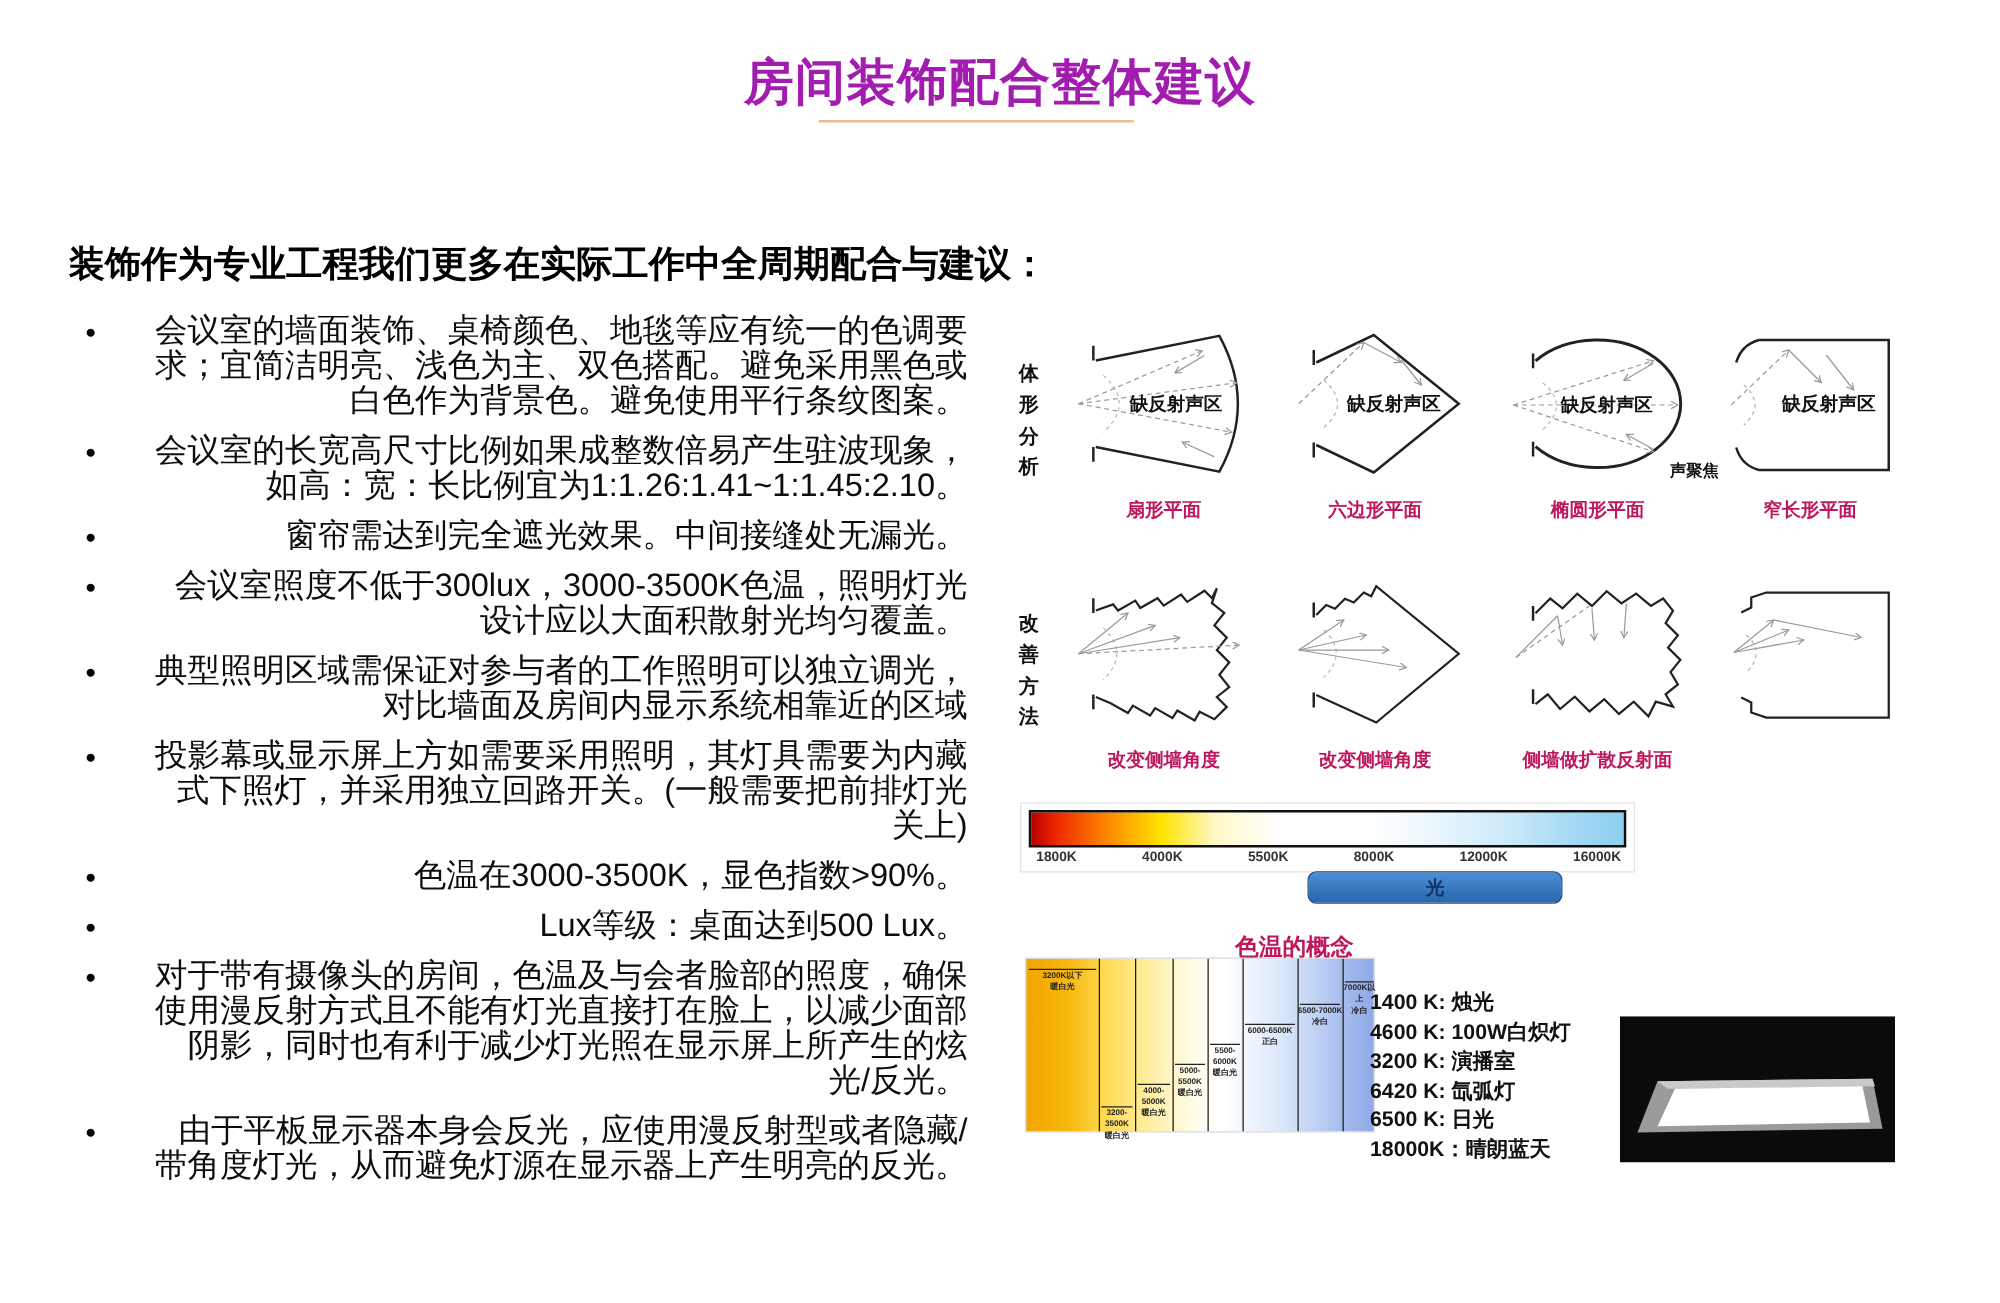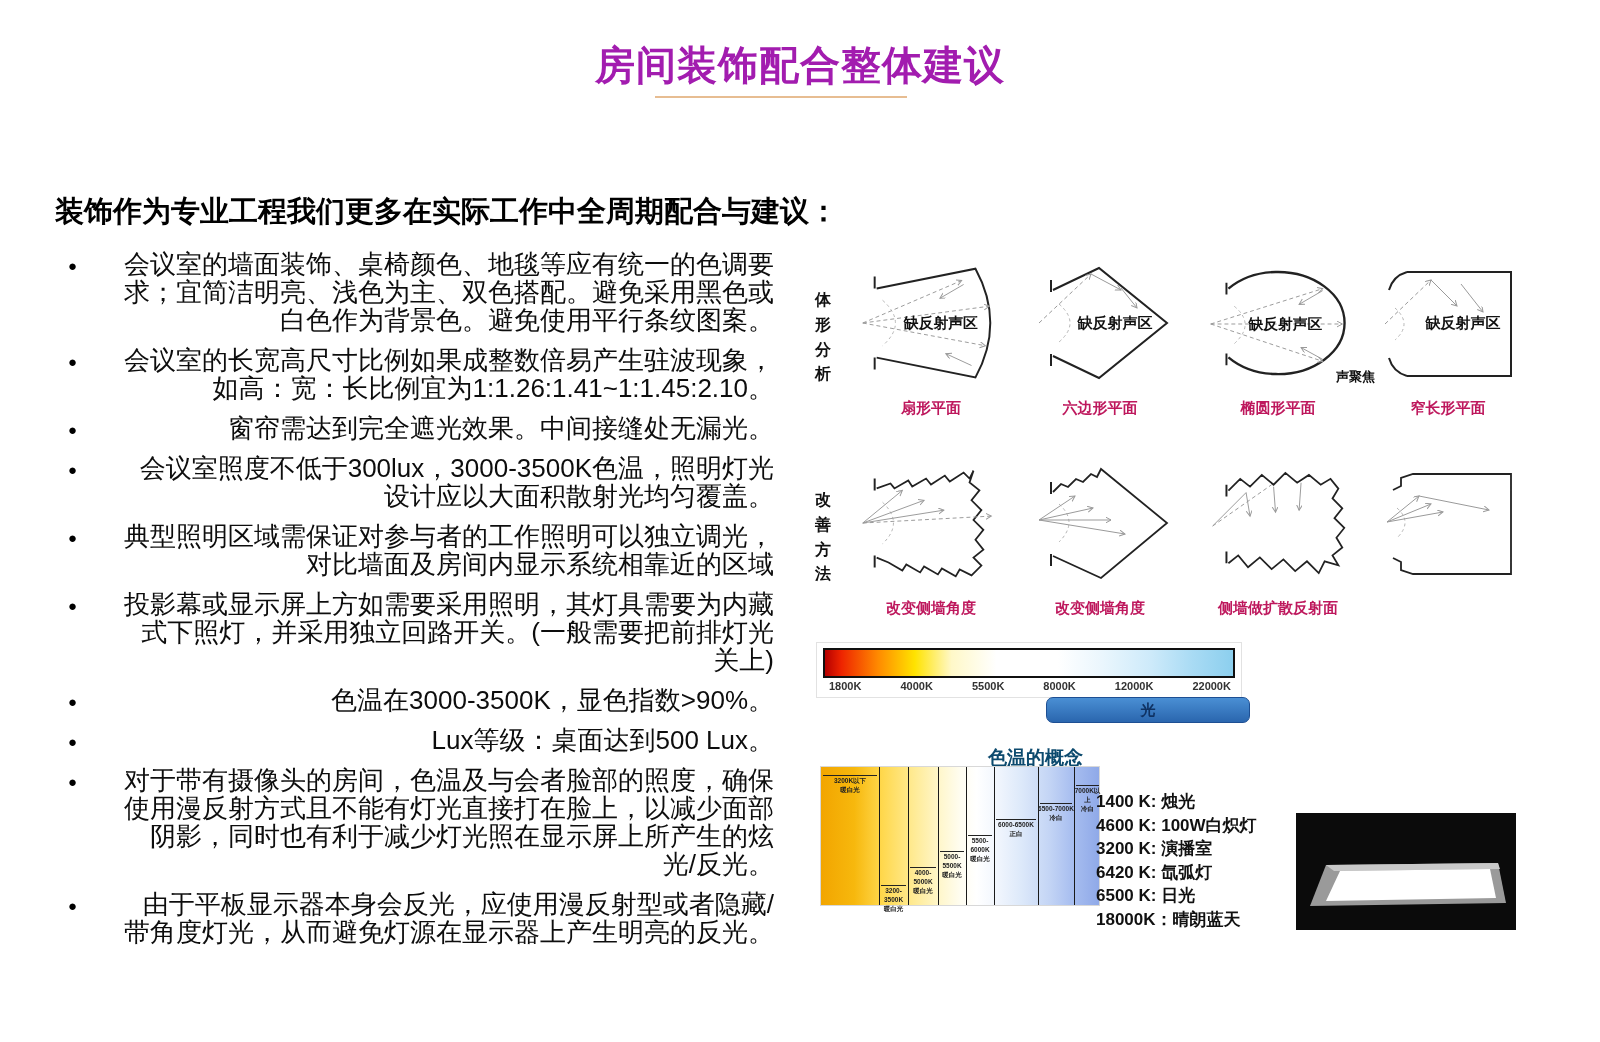--- a/index.html
+++ b/index.html
@@ -30,35 +30,35 @@
   .f3{left:382px;width:162px;} .f4{left:558px;width:150px;}
   .outline{fill:none;stroke:#222;stroke-width:2;}
   .jag{fill:none;stroke:#222;stroke-width:1.8;stroke-linejoin:miter;}
   .ray{fill:none;stroke:#9a9a9a;stroke-width:1;}
   .rayd{fill:none;stroke:#9a9a9a;stroke-width:1;stroke-dasharray:4 3;}
   .wave{fill:none;stroke:#b5b5b5;stroke-width:1;stroke-dasharray:3 3;}
   .zone-text{font-size:15px;font-weight:700;fill:#111;}
   .focus-label{position:absolute;left:487px;top:368px;font-size:13px;font-weight:700;color:#111;}
 
   
-  .kelvin-panel{position:absolute;left:816px;top:642px;width:426px;height:56px;
+  .kelvin-panel{position:absolute;left:816px;top:642px;width:492px;height:56px;
     background:#fff;border:1px solid #e2e2e2;box-sizing:border-box;}
   .kelvin-bar{margin:5px 6px 0 6px;height:30px;border:2px solid #101010;box-sizing:border-box;
     background:linear-gradient(to right,#b50000 0%,#ee2400 4%,#ff8a00 13%,#ffe300 22%,
       #fff8c8 31%,#ffffff 42%,#ffffff 57%,#eaf6fd 68%,#cdeafa 80%,#a9dbf4 90%,#8ccfee 100%);}
   .kelvin-ticks{display:flex;justify-content:space-between;padding:2px 10px 0 12px;
     font-size:11px;font-weight:700;color:#333;}
   .light-button{position:absolute;left:1046px;top:697px;width:204px;height:26px;
     border-radius:7px;border:1px solid #1d4f93;box-sizing:border-box;
     background:linear-gradient(#4a8fd4,#2a66ae);
     display:flex;align-items:center;justify-content:center;
     font-size:15px;font-weight:700;color:#0f3263;}
 
   
-  .ct-heading{position:absolute;left:988px;top:745px;font-size:19px;font-weight:800;color:#0c4a6e;}
+  .ct-heading{position:absolute;left:988px;top:745px;font-size:19px;font-weight:800;color:#be185d;}
   .ct-chart{position:absolute;left:820px;top:766px;width:280px;height:140px;
     border:1px solid #d8d8d8;box-sizing:border-box;
     background:linear-gradient(to right,#f2a500 0%,#f7b80d 12%,#ffd84d 22%,#ffe98c 32%,
       #fff6c8 42%,#fffdf0 50%,#ffffff 56%,#f0f5fd 64%,#dde9fa 72%,#c4d5f5 82%,#a9bff0 90%,#8fa9e8 100%);}
   .ct-div{position:absolute;top:0;width:1px;height:100%;background:#1a1a1a;}
   .ct-band{position:absolute;font-size:6.5px;line-height:1.35;text-align:center;color:#222;font-weight:600;}
   .ct-band .arr{height:0;border-top:1px solid #222;margin:0 2px 1px 2px;}
 
   .ct-examples{position:absolute;left:1096px;top:790px;font-size:17px;font-weight:600;
     line-height:23.5px;color:#111;white-space:nowrap;}
@@ -216,21 +216,21 @@
   </div>
 
   <div class="kelvin-panel">
     <div class="kelvin-bar"></div>
     <div class="kelvin-ticks">
       <span>1800K</span>
       <span>4000K</span>
       <span>5500K</span>
       <span>8000K</span>
       <span>12000K</span>
-      <span>22000K</span>
+      <span>16000K</span>
     </div>
   </div>
   <div class="light-button">光</div>
 
   <div class="ct-heading">色温的概念</div>
 
   <div class="ct-chart">
     <div class="ct-div" style="left:58px"></div>
     <div class="ct-div" style="left:87px"></div>
     <div class="ct-div" style="left:117px"></div>

